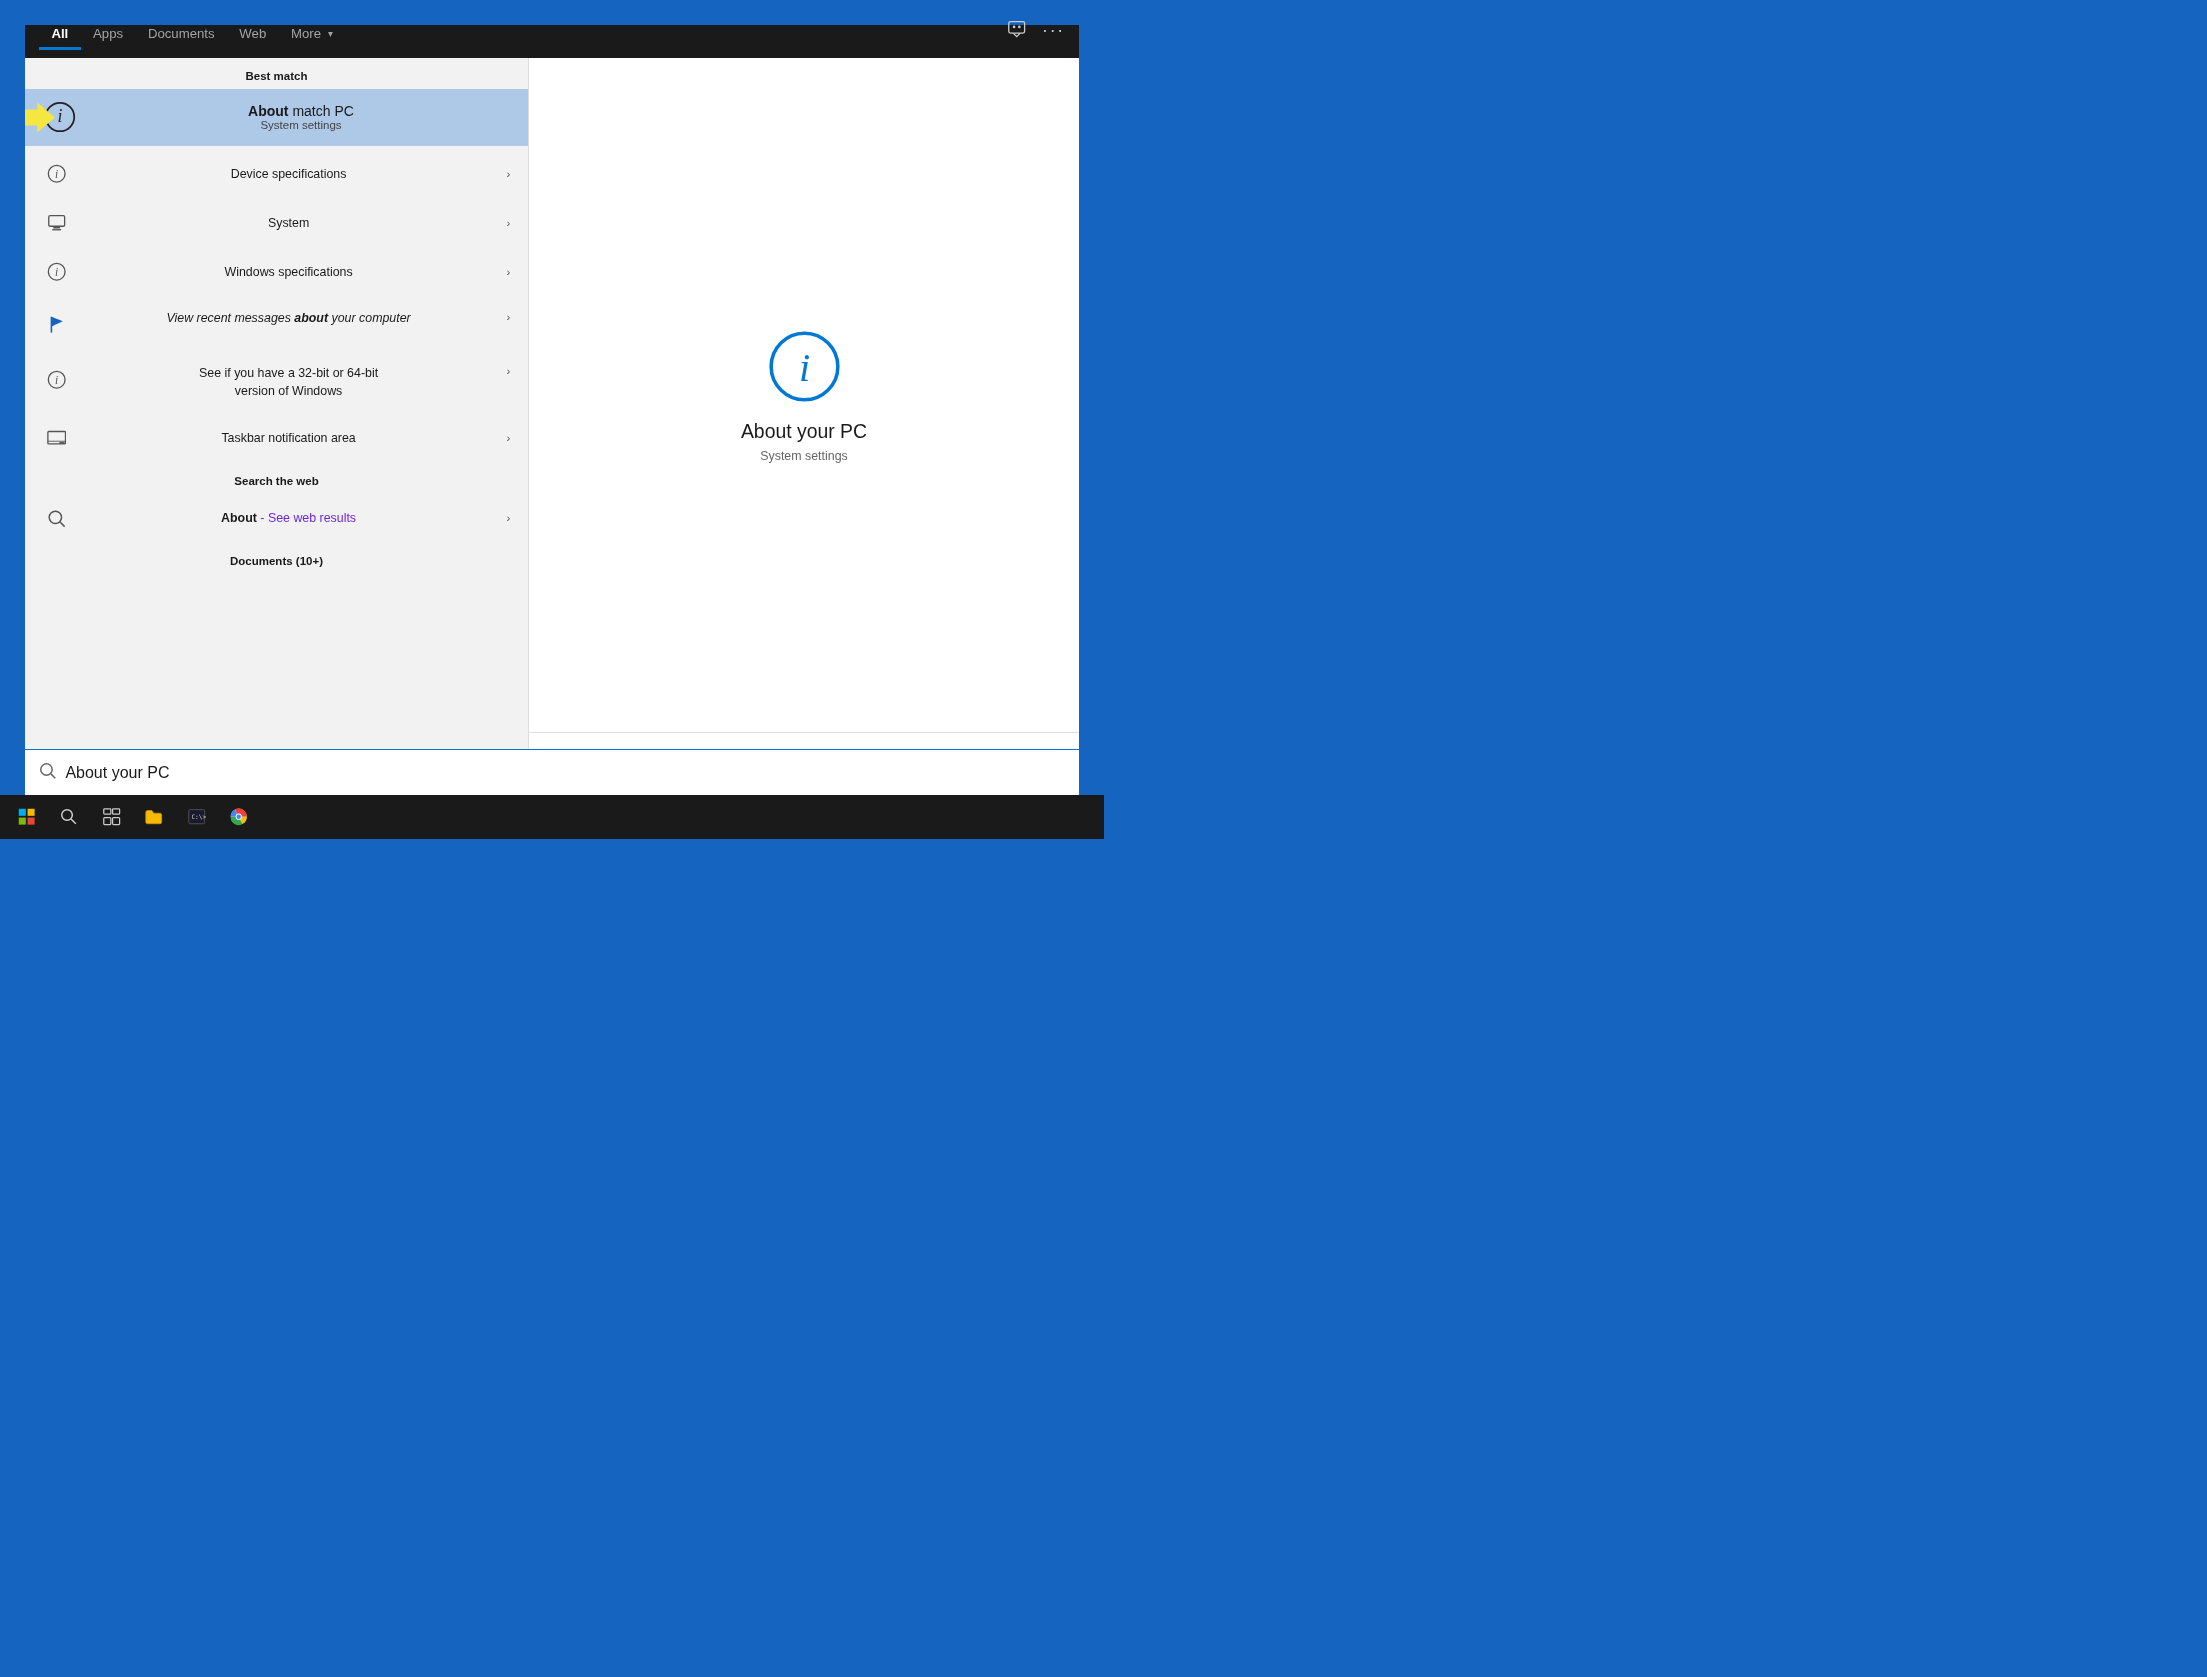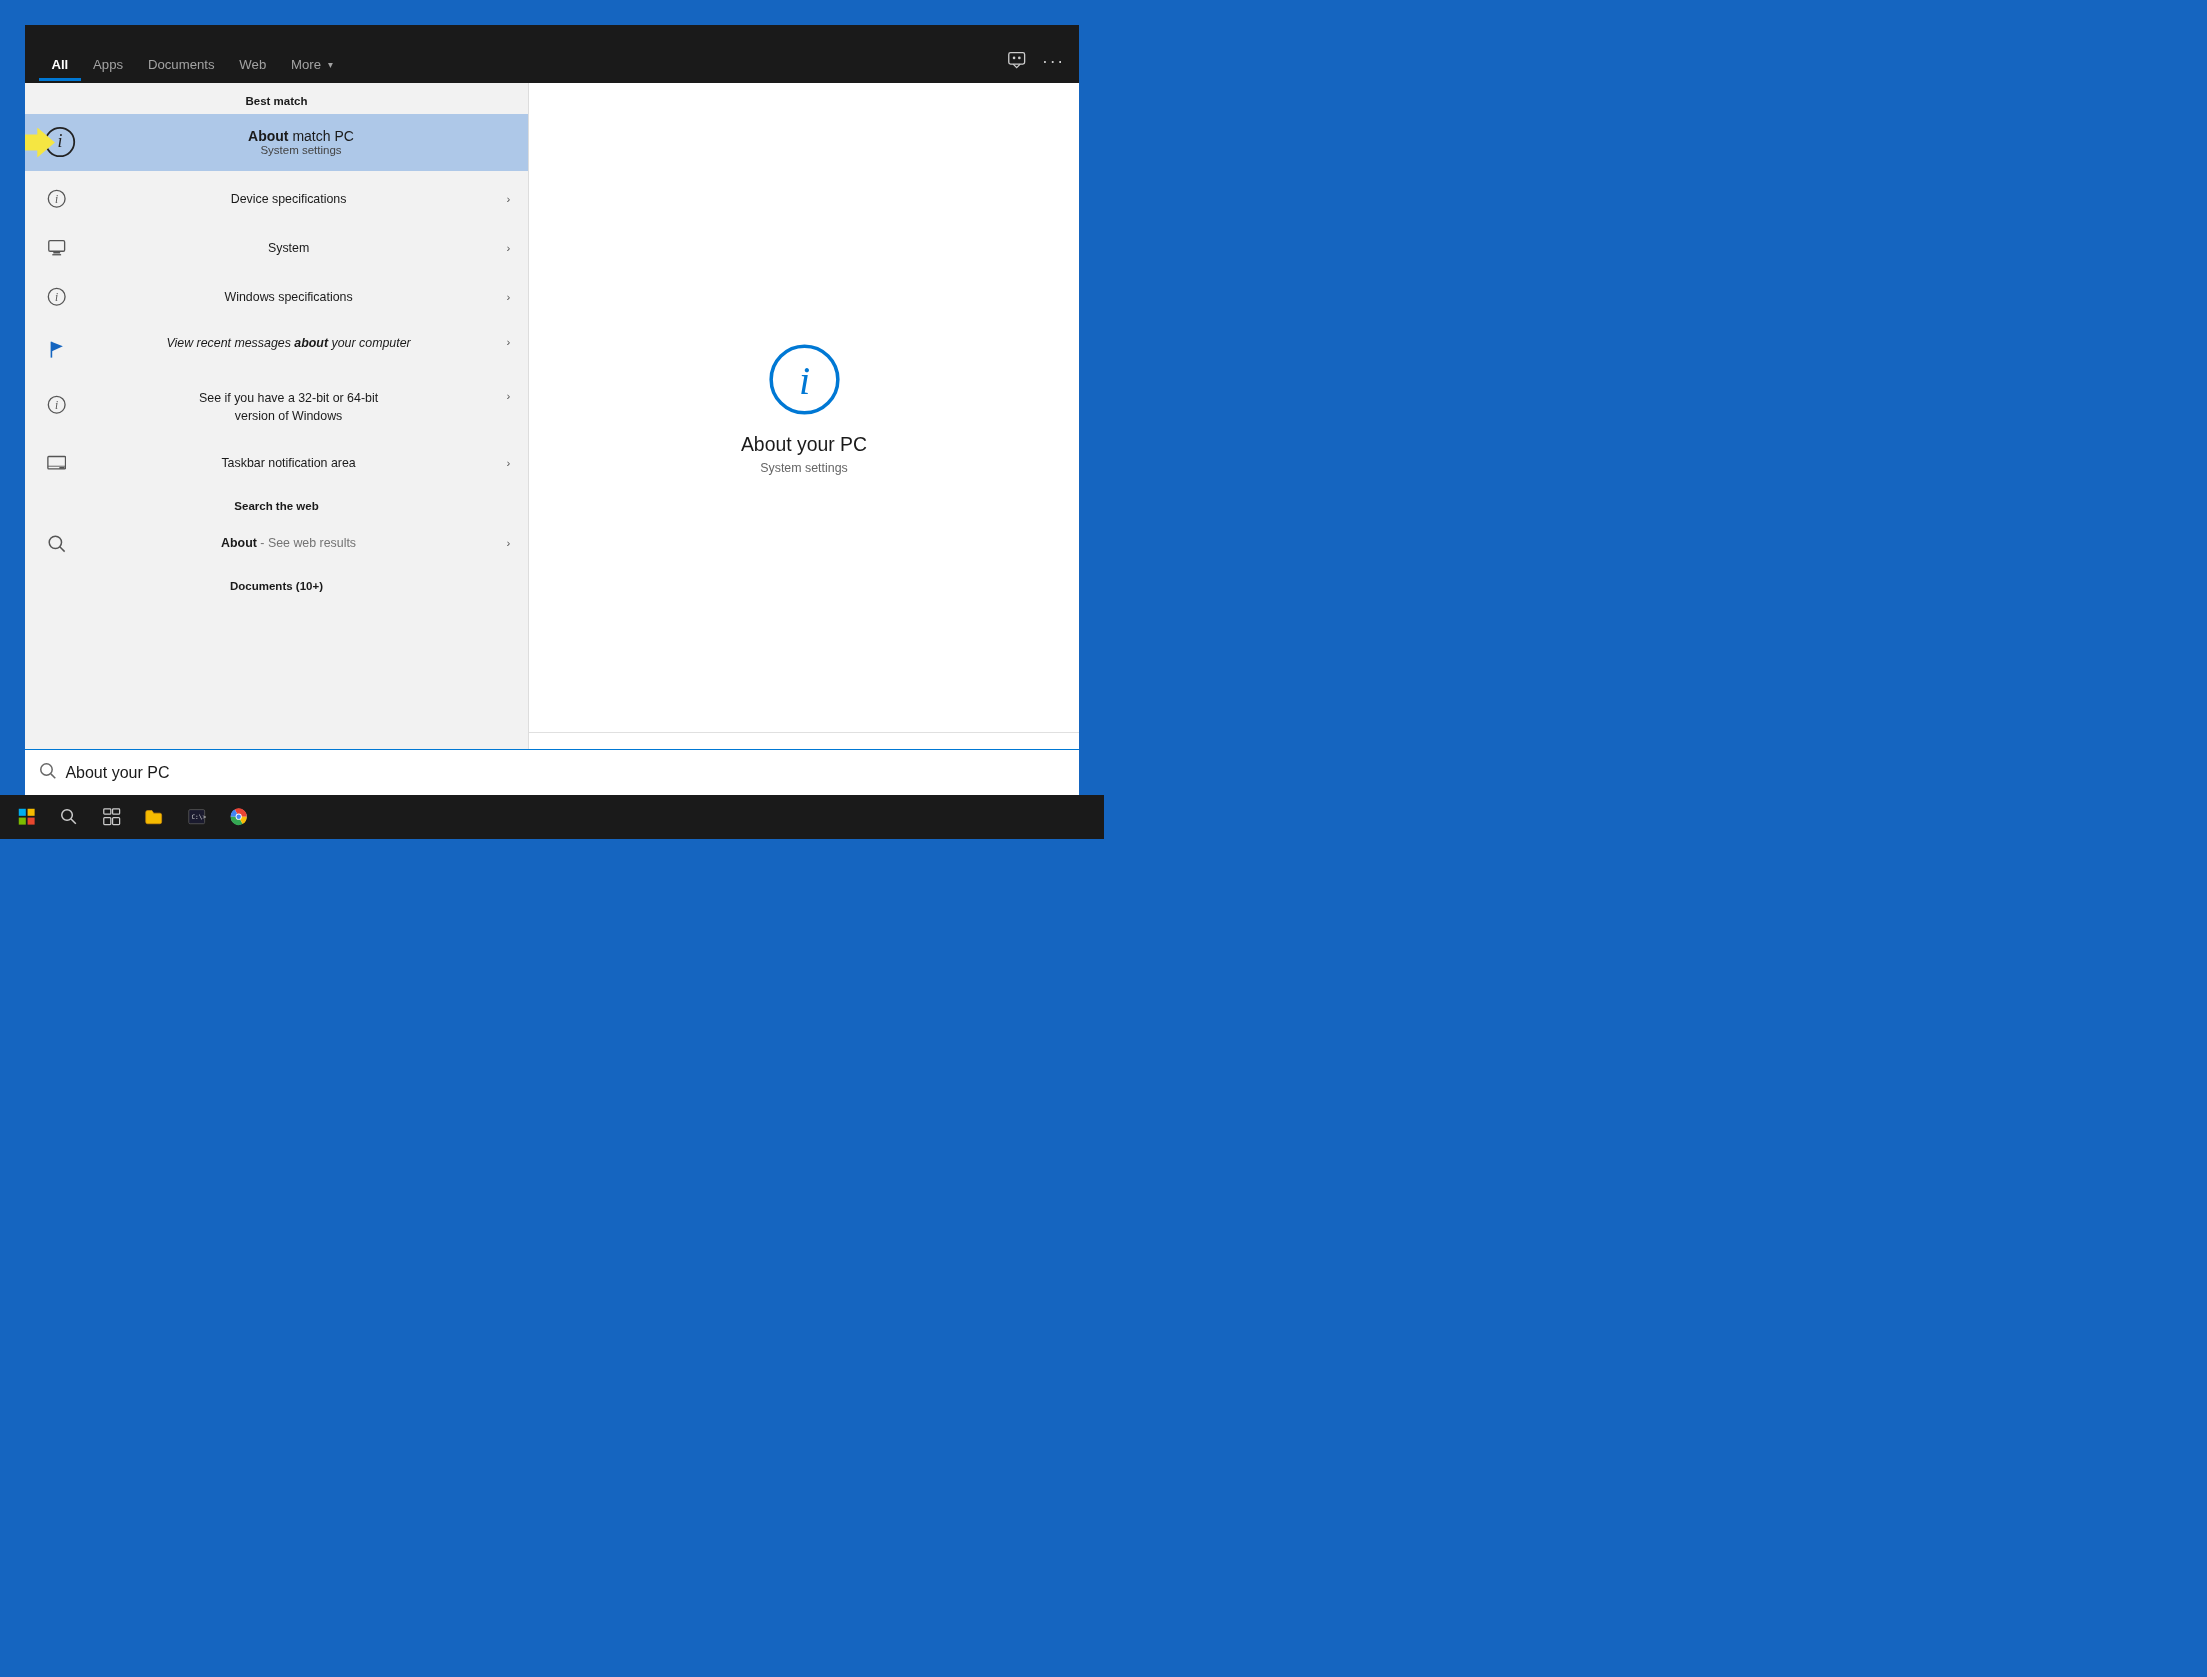--- a/index.html
+++ b/index.html
@@ -22,22 +22,22 @@
       background: #f2f2f2;
       display: flex;
       flex-direction: column;
     }
 
     
     .nav-bar {
       background: #1a1a1a;
       display: flex;
       align-items: flex-end;
-      padding: 2px 14px;
-      height: 58px;
+      padding: 8px 14px;
+      height: 33px;
       flex-shrink: 0;
     }
     .nav-tab {
       color: #a3a3a3;
       font-size: 13.2px;
       padding: 10.6px 12.4px 8.8px;
       cursor: pointer;
       position: relative;
     }
     .nav-tab.active {
@@ -408,21 +408,21 @@
       <div class="section-label">Search the web</div>
 
       <div class="setting-item">
         <div class="setting-icon">
           <svg viewBox="0 0 22 22" fill="none">
             <circle cx="9.5" cy="9.5" r="7" stroke="#555" stroke-width="1.7" fill="none"></circle>
             <line x1="14.5" y1="14.5" x2="20" y2="20" stroke="#555" stroke-width="1.7"></line>
           </svg>
         </div>
         <div class="setting-text">
-          <strong>About</strong><span style="color:#737373;font-weight:400;"> - See web results</span>
+          <strong>About</strong><span style="color:#6d28d9;font-weight:400;"> - See web results</span>
         </div>
         <div class="setting-chevron">›</div>
       </div>
 
       <div class="section-label">Documents (10+)</div>
 
     </div>
 
     <div class="right-panel">
       <div class="right-top">

